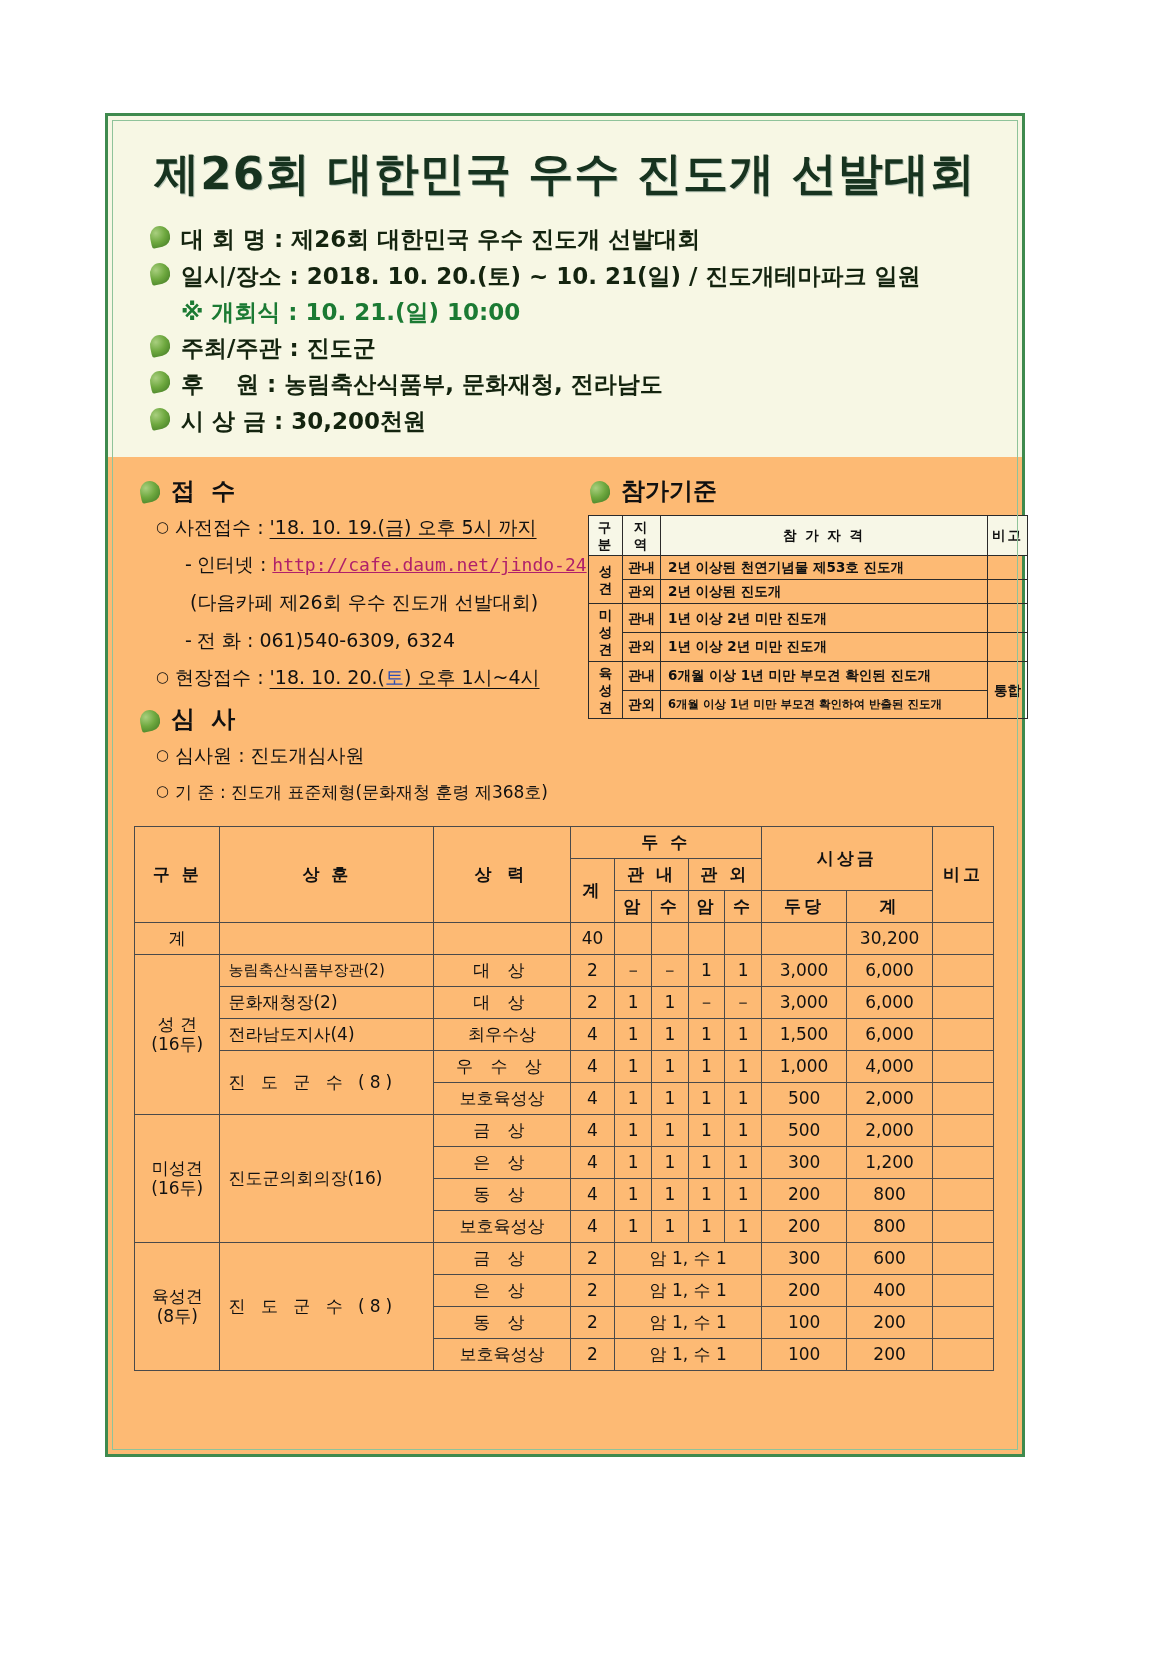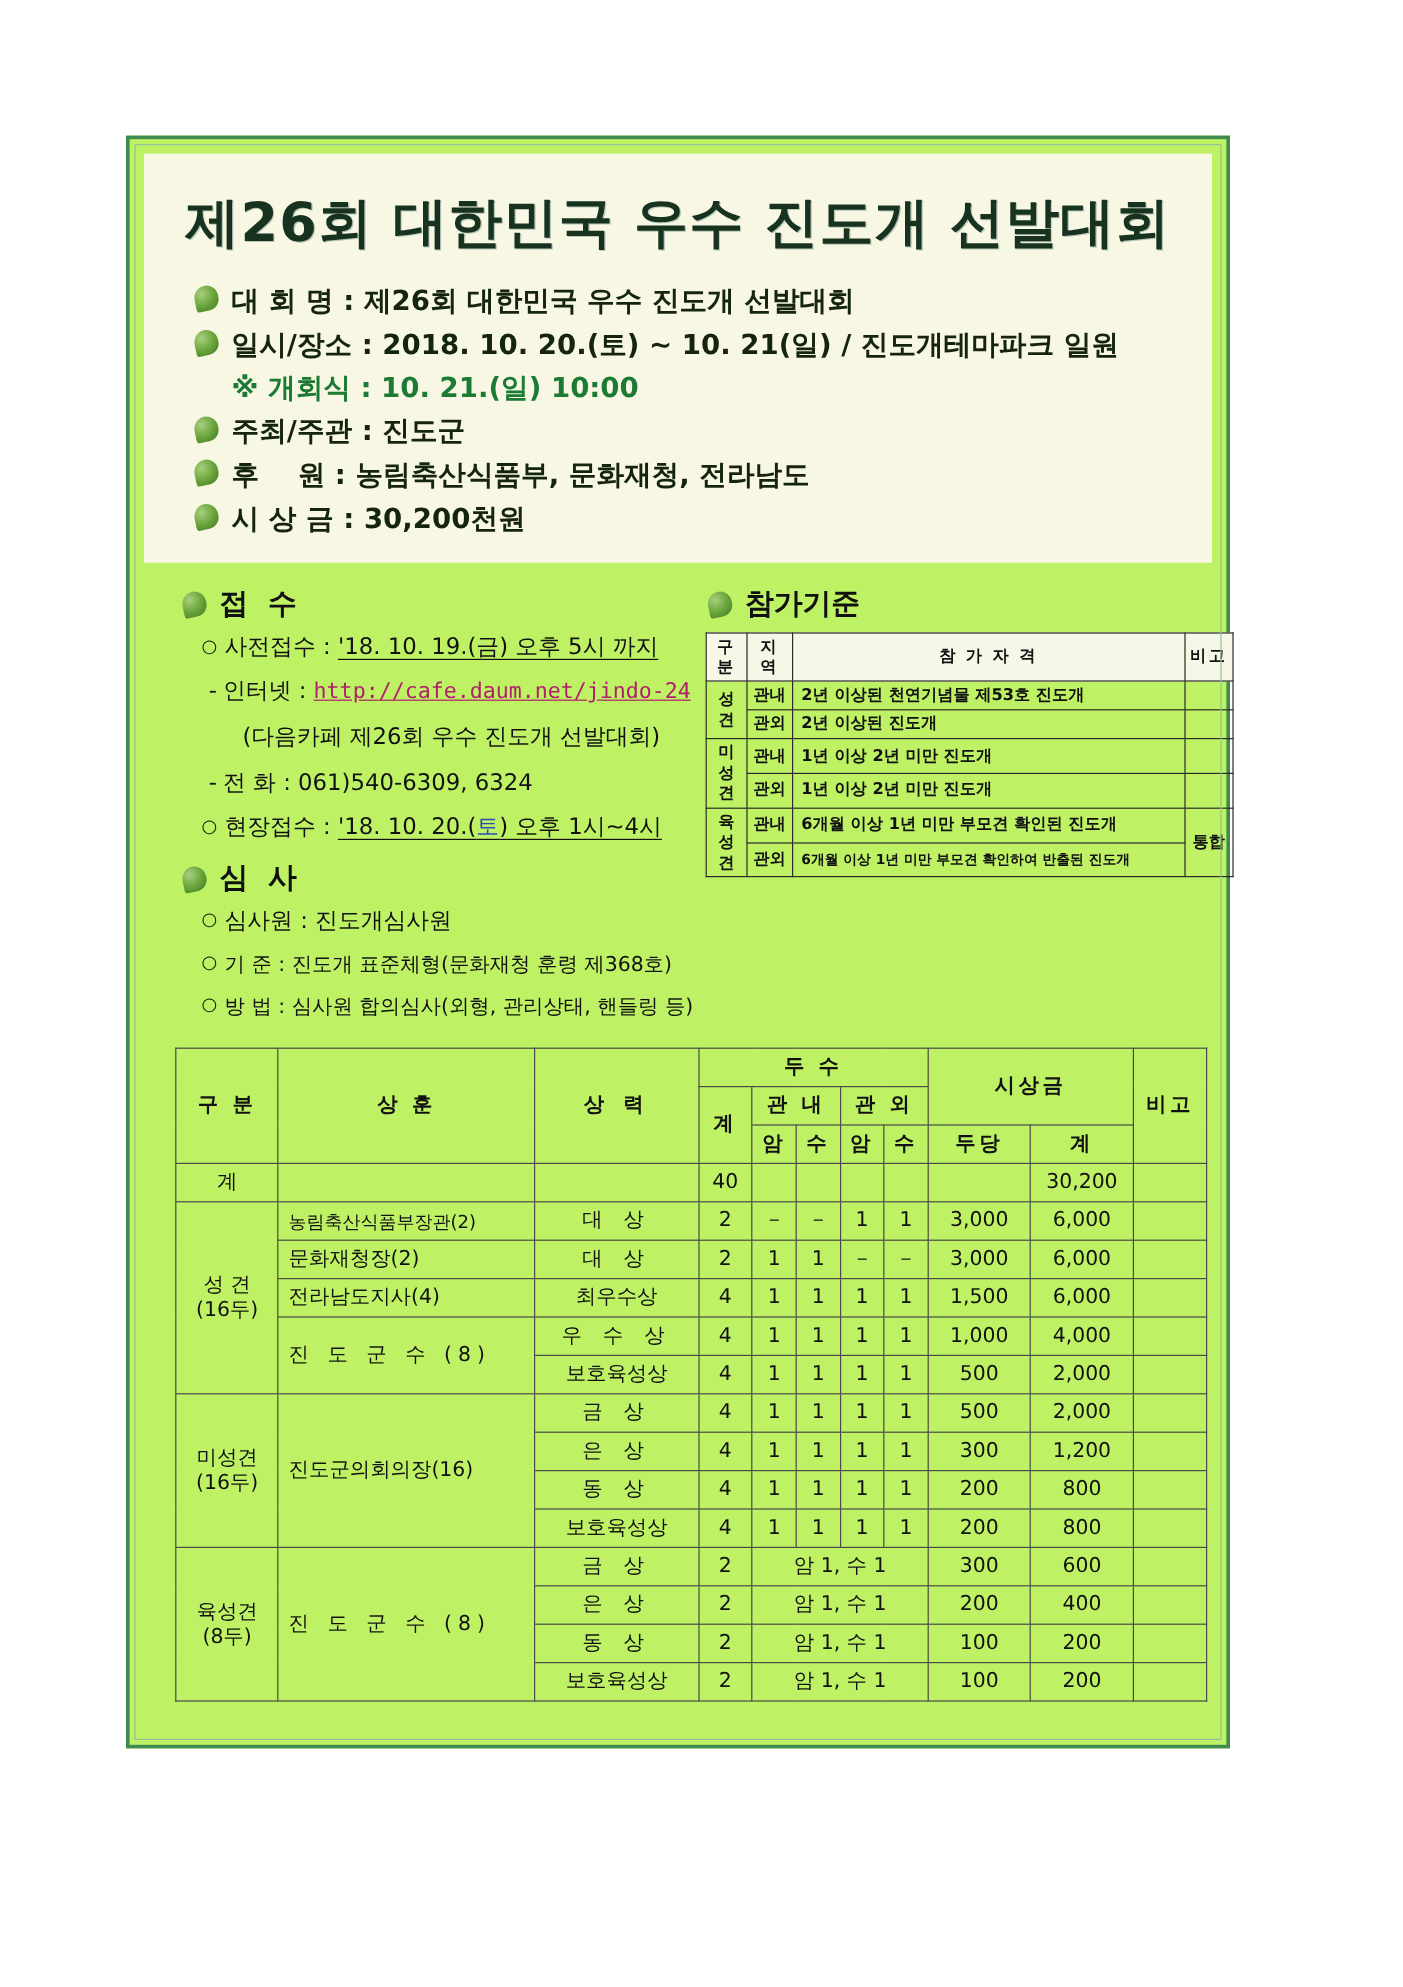--- a/index.html
+++ b/index.html
@@ -10,22 +10,22 @@
     font-family:"DejaVu Sans","Liberation Sans",sans-serif;
     color:#1a1a1a;
     position:relative;
   }
   
   #poster {
     position:absolute;
     left:105px; top:113px;
     width:920px; height:1344px;
     border:3px solid #3f8a4e;
-    background:#bef264;
-    padding:12px;
+    background:#fdba74;
+    padding:0;
   }
   #poster:after{
     content:"";
     position:absolute;
     left:4px; top:4px; right:4px; bottom:4px;
     border:1px solid #8fc39a;
     pointer-events:none;
   }
   
   .banner{
@@ -82,21 +82,21 @@
 
   .bul{
     font-size:19px; line-height:1.3; margin:0 0 13px 22px;
     white-space:nowrap; color:#111;
   }
   .bul .o{ font-size:15px; vertical-align:2px; margin-right:6px; }
   .bul .dash{ margin-right:5px; }
   .uline{ text-decoration:underline; text-underline-offset:4px; }
   .lnk{ color:#b0206a; text-decoration:underline; font-family:"DejaVu Sans Mono","Liberation Mono",monospace; font-size:18px; }
   .blue{ color:#2b4db5; }
-  .ind1{ margin-left:28px; }
+  .ind1{ margin-left:51px; }
   .ind2{ margin-left:56px; }
   .small{ font-size:17px; }
 
   
   table{ border-collapse:collapse; }
   .t-crit{
     width:440px;
     font-size:13.5px;
     color:#111;
     margin-left:4px;
@@ -237,23 +237,20 @@
       </div>
 
       <div class="bul">
         <span class="o">○</span><span>심사원 : </span><span>진도개심사원</span>
       </div>
 
       <div class="bul small">
         <span class="o">○</span><span>기  준 : </span><span>진도개 표준체형(문화재청 훈령 제368호)</span>
       </div>
 
-      <div class="bul small">
-        <span class="o">○</span><span>방  법 : </span><span>심사원 합의심사(외형, 관리상태, 핸들링 등)</span>
-      </div>
 
     </div>
 
     <div class="col-r">
 
       <div class="sec-head tight">
         <span class="leaf"></span>
         <span>참가기준</span>
       </div>
 

